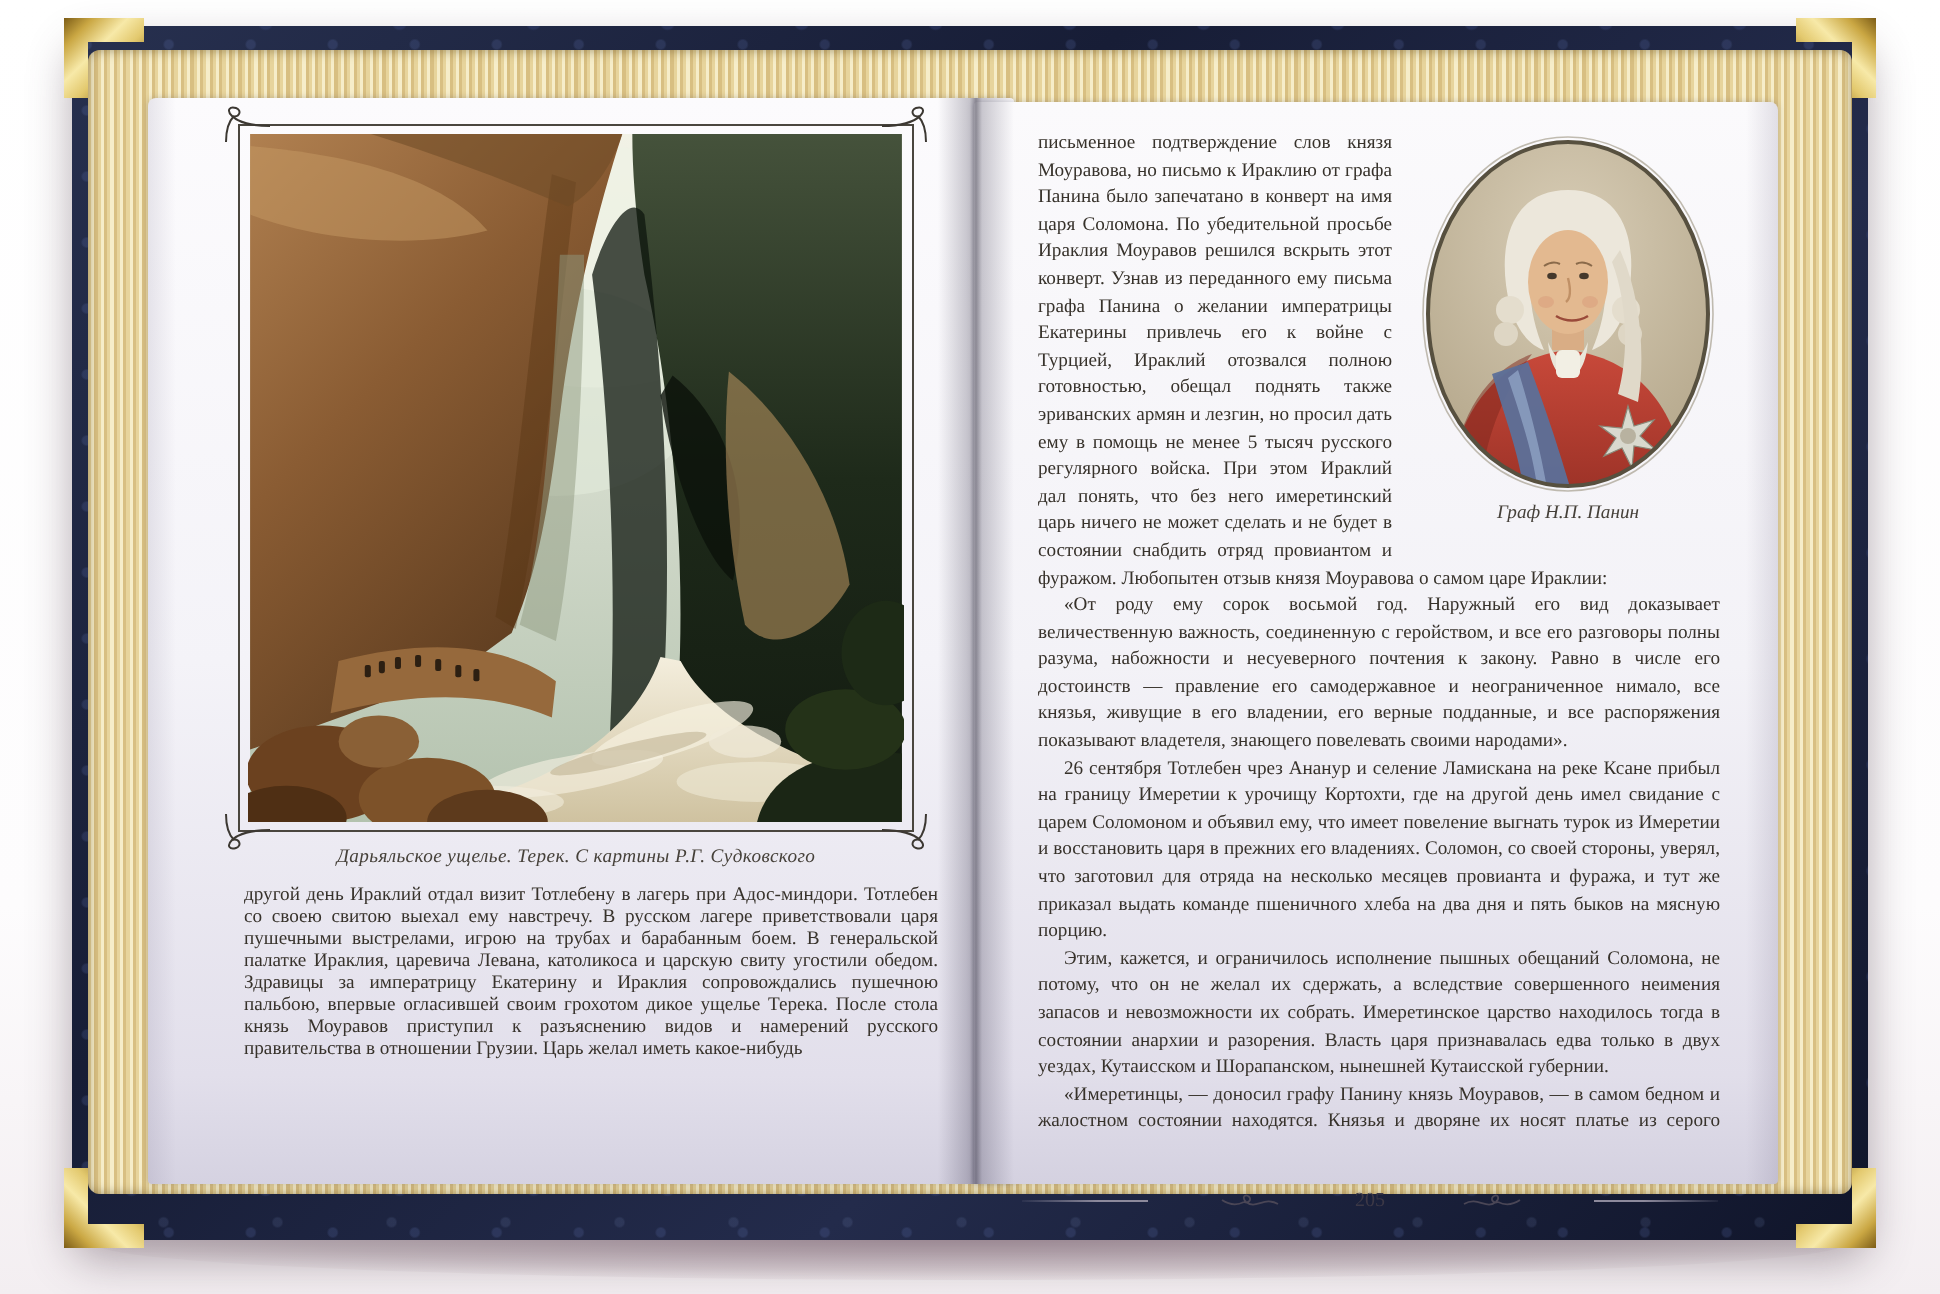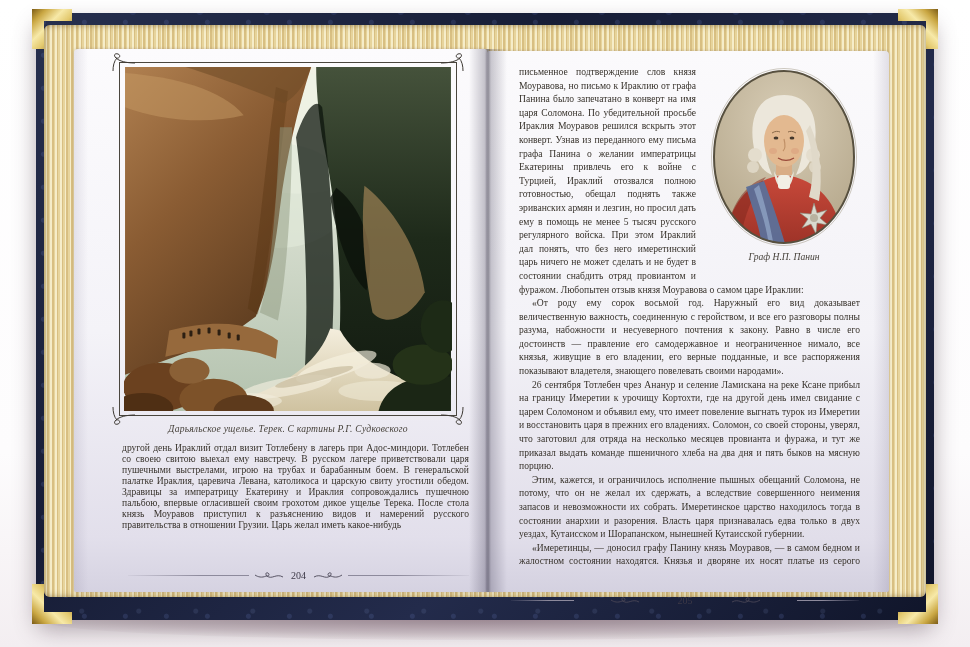--- a/index.html
+++ b/index.html
@@ -40,20 +40,21 @@
   .gc-br{right:-4px;bottom:-4px;transform:rotate(180deg);}
   .gc-bl{left:-4px;bottom:-4px;transform:rotate(270deg);}
   .page{
     position:absolute;box-shadow:0 0 3px rgba(60,55,80,.25);
   }
   .page-left{
     left:38px;top:36px;width:413px;height:543px;border-radius:4px 2px 0 2px;
     background:
       linear-gradient(90deg,rgba(120,112,140,.16) 0,rgba(120,112,140,0) 14px),
       linear-gradient(180deg,#fcfbfd 0%,#f4f3f8 52%,#e2dfeb 90%,#d5d2e1 100%);
+    padding-left: 20px;
   }
   .page-right{
     left:451px;top:38px;width:402px;height:541px;border-radius:2px 4px 2px 0;
     background:
       linear-gradient(270deg,rgba(120,112,140,.20) 0,rgba(120,112,140,0) 16px),
       linear-gradient(180deg,#fbfafc 0%,#f3f2f7 52%,#e1deea 90%,#d4d1e0 100%);
   }
   .gutter-shadow{
     position:absolute;left:433px;top:36px;width:38px;height:543px;pointer-events:none;z-index:5;
     background:linear-gradient(90deg,rgba(40,35,60,0) 0%,rgba(40,35,60,.26) 42%,rgba(22,18,38,.48) 50%,rgba(40,35,60,.24) 58%,rgba(40,35,60,0) 100%);
@@ -175,31 +176,20 @@
           <ellipse cx="296" cy="296" rx="30" ry="20" fill="#243218"></ellipse>
           <ellipse cx="316" cy="258" rx="22" ry="26" fill="#1d2a16"></ellipse>
           <ellipse cx="246" cy="302" rx="18" ry="8" fill="#efe9d8" opacity=".7"></ellipse>
         </svg>
       </div>
       <div class="caption">Дарьяльское ущелье. Терек. С картины Р.Г. Судковского</div>
     </div>
 
     <div class="body-text">другой день Ираклий отдал визит Тотлебену в лагерь при Адос-миндори. Тотлебен со своею свитою выехал ему навстречу. В русском лагере приветствовали царя пушечными выстрелами, игрою на трубах и барабанным боем. В генеральской палатке Ираклия, царевича Левана, католикоса и царскую свиту угостили обедом. Здравицы за императрицу Екатерину и Ираклия сопровождались пушечною пальбою, впервые огласившей своим грохотом дикое ущелье Терека. После стола князь Моуравов приступил к разъяснению видов и намерений русского правительства в отношении Грузии. Царь желал иметь какое-нибудь</div>
 
-    <div class="page-footer footer-left">
-      <div class="rule rule-l"></div>
-      <svg class="flourish" viewBox="0 0 30 10">
-          <path d="M29,6 C22,2 18,9 13,5 C11,3 12,1 14,2 C16,3 15,6 12,5 M12,5 C8,7 4,6 1,4" stroke="#4a4656" stroke-width=".9" fill="none"></path>
-        </svg>
-      <span class="pagenum">204</span>
-      <svg class="flourish" viewBox="0 0 30 10" style="transform:scaleX(-1)">
-          <path d="M29,6 C22,2 18,9 13,5 C11,3 12,1 14,2 C16,3 15,6 12,5 M12,5 C8,7 4,6 1,4" stroke="#4a4656" stroke-width=".9" fill="none"></path>
-        </svg>
-      <div class="rule rule-r"></div>
-    </div>
   </div>
 
   <div class="page page-right">
     <div class="content-right">
       <div class="portrait-block">
         <svg width="148" height="180" viewBox="0 0 148 180">
           <defs>
             <radialGradient id="gBg" cx=".5" cy=".3" r=".85">
                 <stop offset="0" stop-color="#d8cdb6"></stop>
                 <stop offset="1" stop-color="#ad9f82"></stop>

